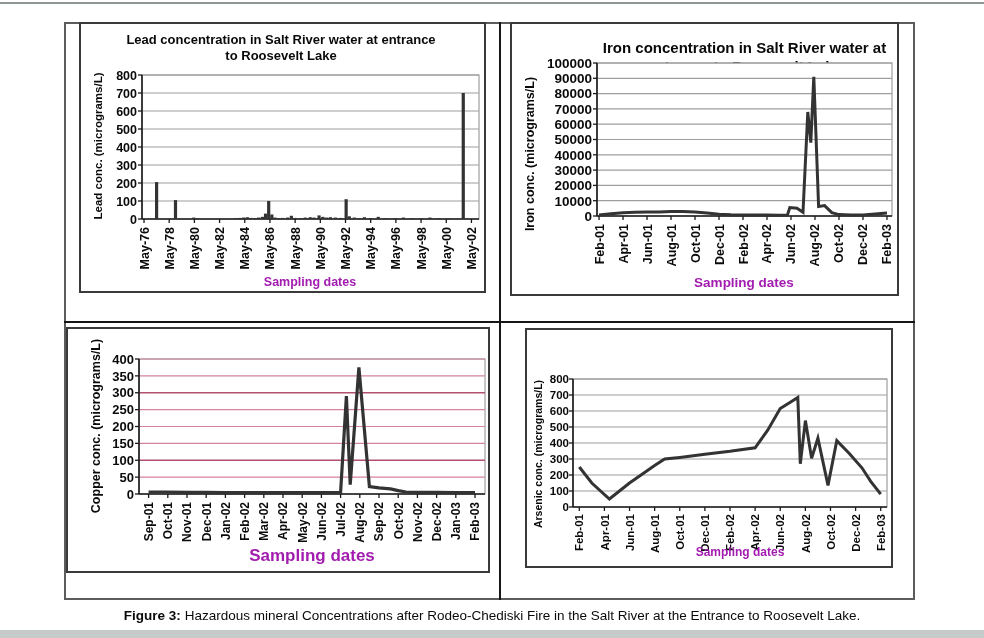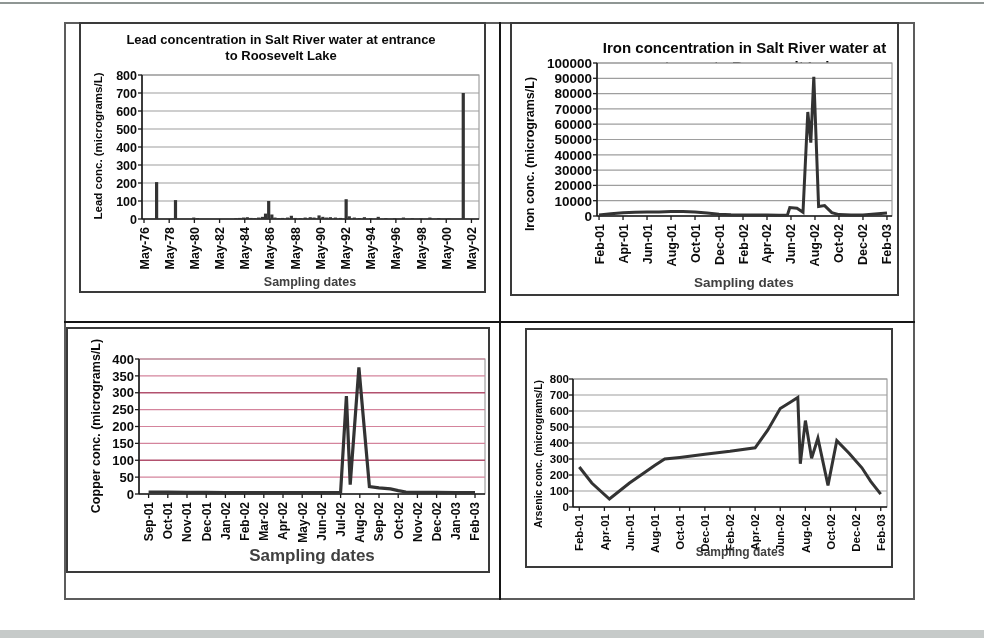--- a/index.html
+++ b/index.html
@@ -8,21 +8,21 @@
   .top-rule{position:absolute;left:0;top:2px;width:984px;height:2px;background:#8f9694;}
   .bottom-bar{position:absolute;left:0;top:630px;width:984px;height:8px;background:#c6cac9;}
   .outer-box{position:absolute;left:64px;top:22px;width:851px;height:578px;
              border:2px solid #5c5c5c;box-sizing:border-box;background:#fff;}
   .v-divider{position:absolute;left:499px;top:22px;width:2px;height:578px;background:#161616;}
   .h-divider{position:absolute;left:64px;top:321px;width:851px;height:2px;background:#161616;}
   .panel{position:absolute;background:#fff;border:2px solid #3a3a3a;box-sizing:border-box;}
   .chart-title{position:absolute;text-align:center;font-weight:bold;line-height:1.25;color:#0a0a0a;}
   .y-title{position:absolute;font-weight:bold;white-space:nowrap;color:#0a0a0a;
            transform:translate(-50%,-50%) rotate(-90deg);}
-  .x-title{position:absolute;font-weight:bold;white-space:nowrap;color:#404040;
+  .x-title{position:absolute;font-weight:bold;white-space:nowrap;color:#a21caf;
            transform:translate(-50%,-50%);}
   .plot-svg{position:absolute;left:0;top:0;}
   .plot-svg text{font-family:"Liberation Sans",sans-serif;}
   .caption{position:absolute;left:0;top:608px;width:984px;text-align:center;
            font-size:13.5px;color:#0a0a0a;}
   .caption .cap-b{font-weight:bold;margin-right:4px;}
 </style>
 </head>
 <body>
 
@@ -343,15 +343,18 @@
         <text x="307.61999999999995" y="184" text-anchor="end" font-size="11.5" font-weight="bold" fill="#0a0a0a" transform="rotate(-90 307.61999999999995 184)">Oct-02</text>
         <line x1="328.6" y1="177" x2="328.6" y2="181" stroke="#1a1a1a" stroke-width="1.3"></line>
         <text x="332.74" y="184" text-anchor="end" font-size="11.5" font-weight="bold" fill="#0a0a0a" transform="rotate(-90 332.74 184)">Dec-02</text>
         <line x1="353.71999999999997" y1="177" x2="353.71999999999997" y2="181" stroke="#1a1a1a" stroke-width="1.3"></line>
         <text x="357.85999999999996" y="184" text-anchor="end" font-size="11.5" font-weight="bold" fill="#0a0a0a" transform="rotate(-90 357.85999999999996 184)">Feb-03</text>
         <polyline points="52.3,137.0 64.8,153.0 82.4,169.0 102.5,153.0 115.1,144.2 127.6,135.4 137.7,129.0 152.8,127.4 177.9,124.2 203.0,121.3 228.1,117.8 240.7,100.2 253.2,78.6 263.3,72.2 270.8,67.4 273.3,133.8 278.4,90.6 284.6,128.2 290.9,108.2 301.0,155.4 309.8,110.6 322.3,123.4 334.9,137.8 343.7,151.4 353.7,164.2" fill="none" stroke="#333333" stroke-width="3" stroke-linejoin="miter" stroke-linecap="butt"></polyline>
       </svg>
     <div class="x-title" style="left:213px;top:222px;font-size:12px;">Sampling dates</div>
   </div>
 
+  <div class="caption">
+    <span class="cap-b">Figure 3:</span><span>Hazardous mineral Concentrations after Rodeo-Chediski Fire in the Salt River at the Entrance to Roosevelt Lake.</span>
+  </div>
 
   <div class="bottom-bar"></div>
 </div>
 
 </body></html>

